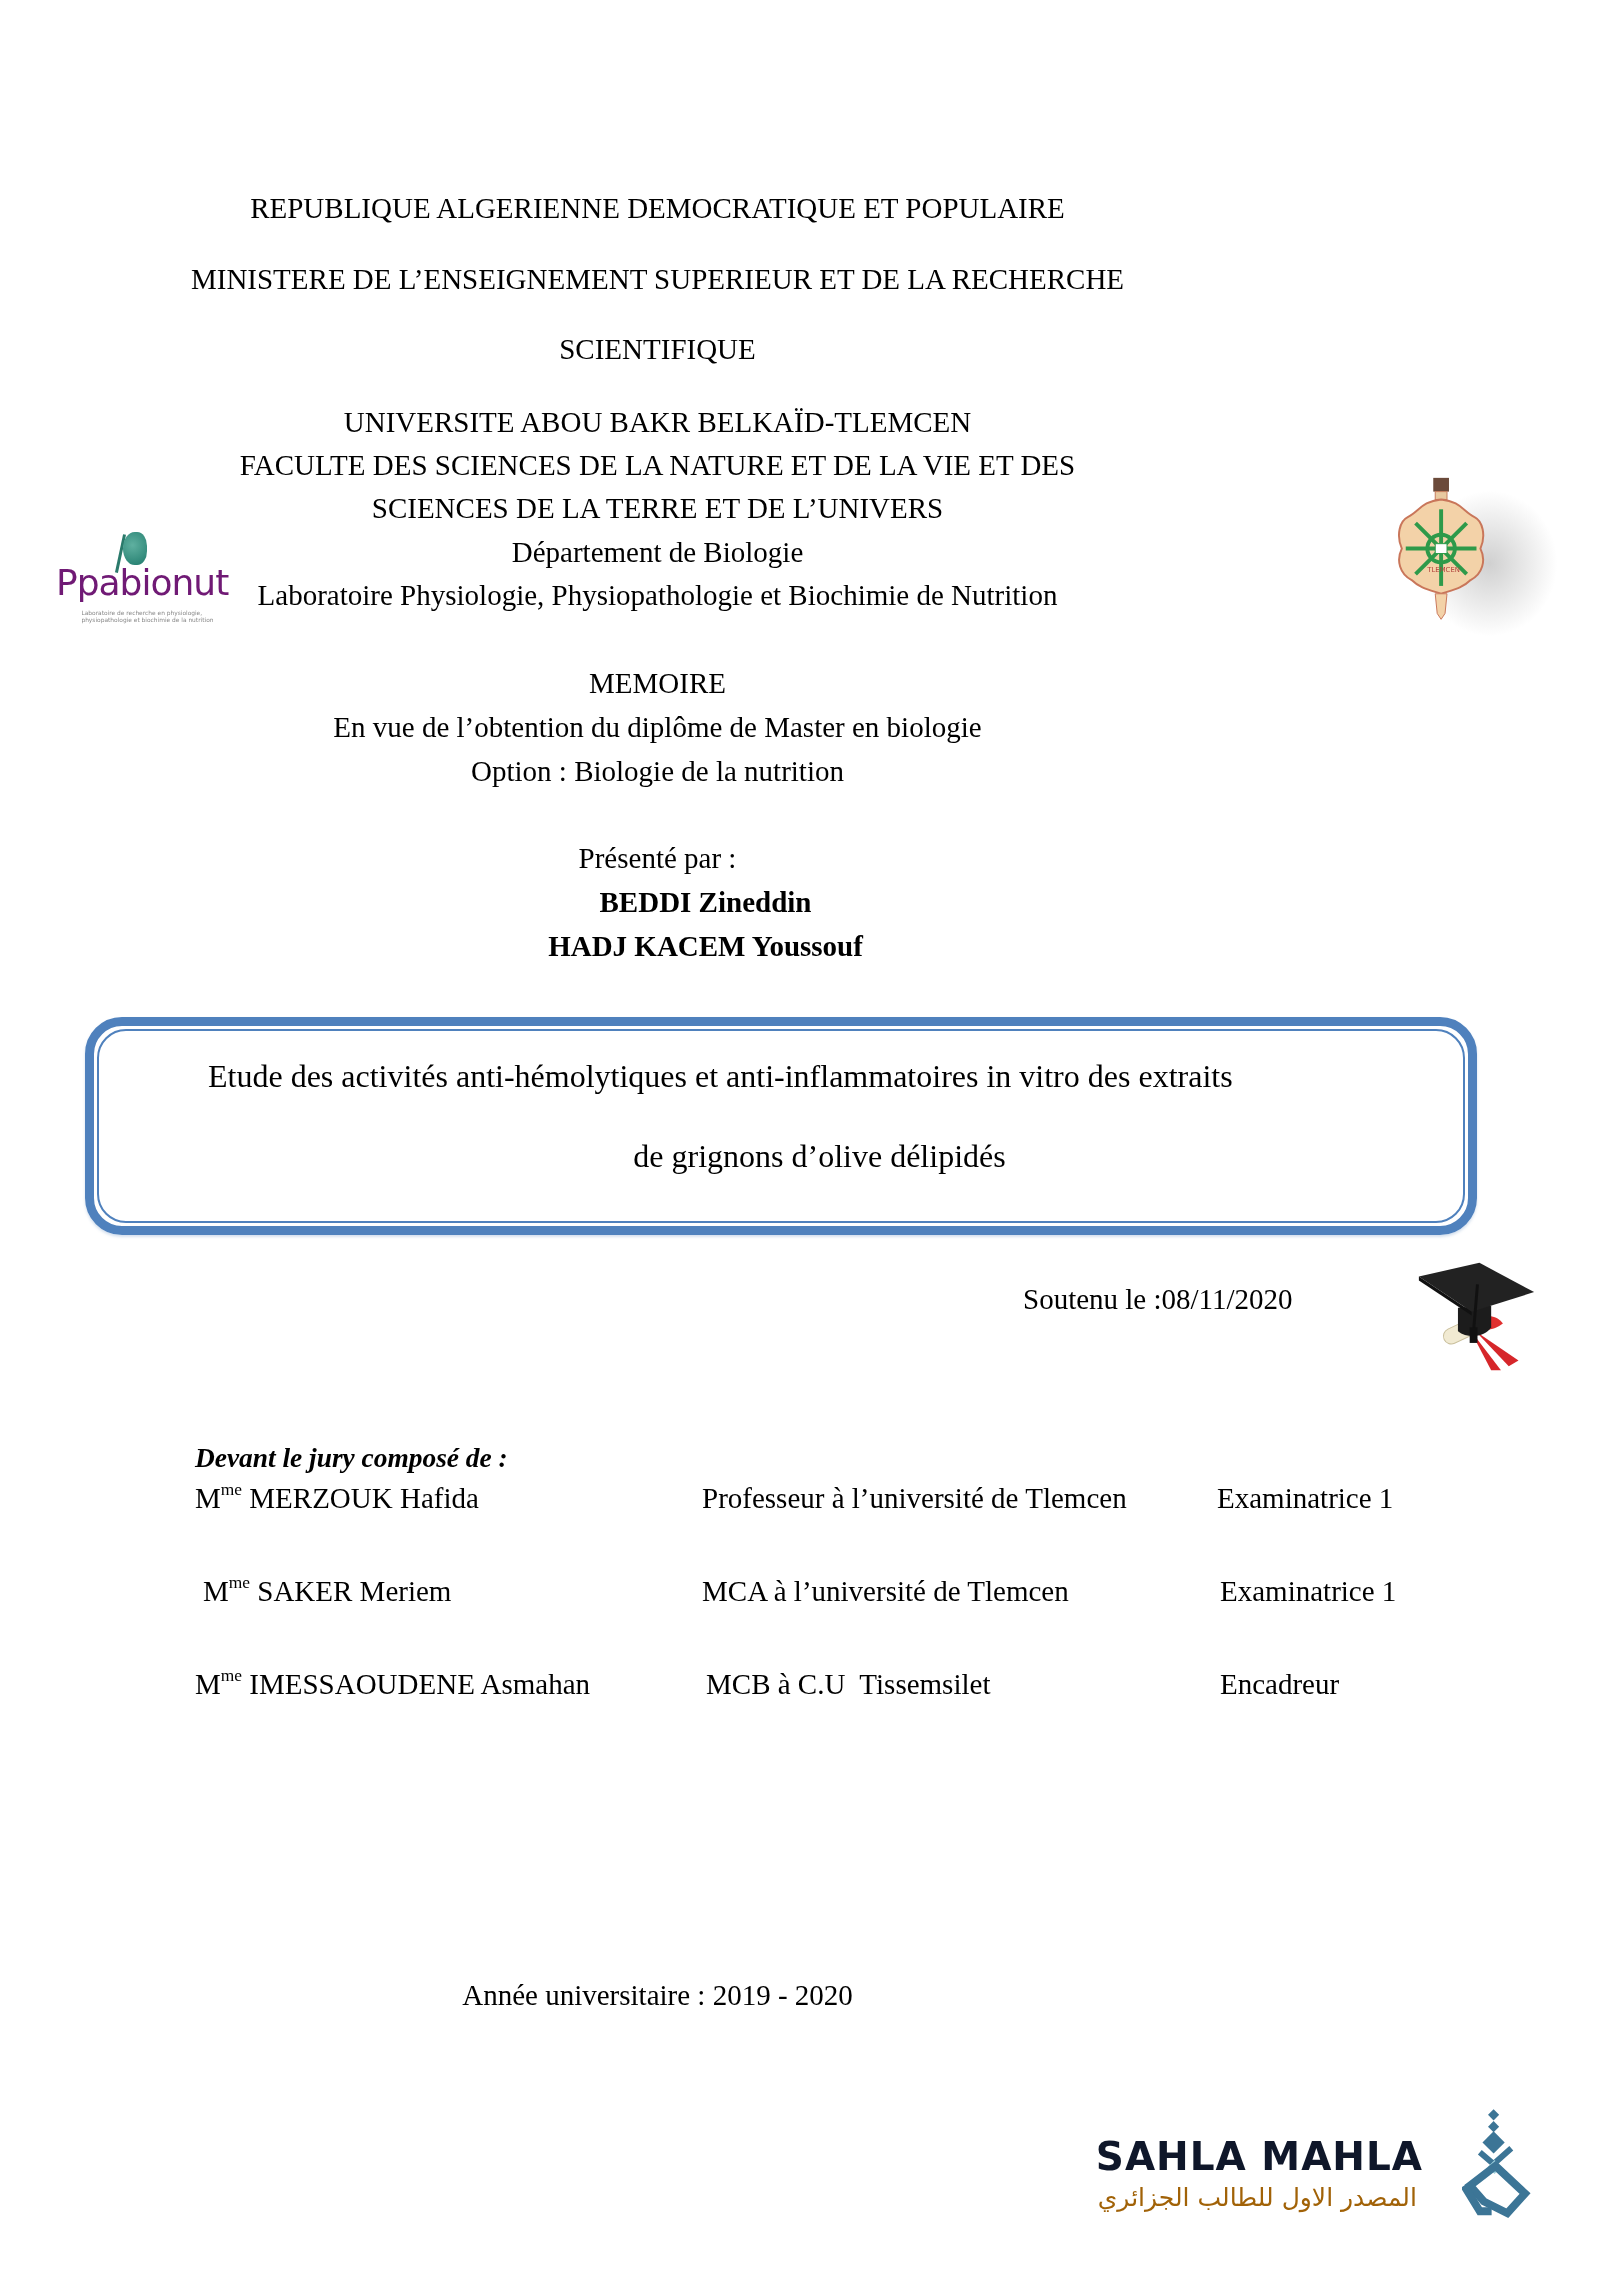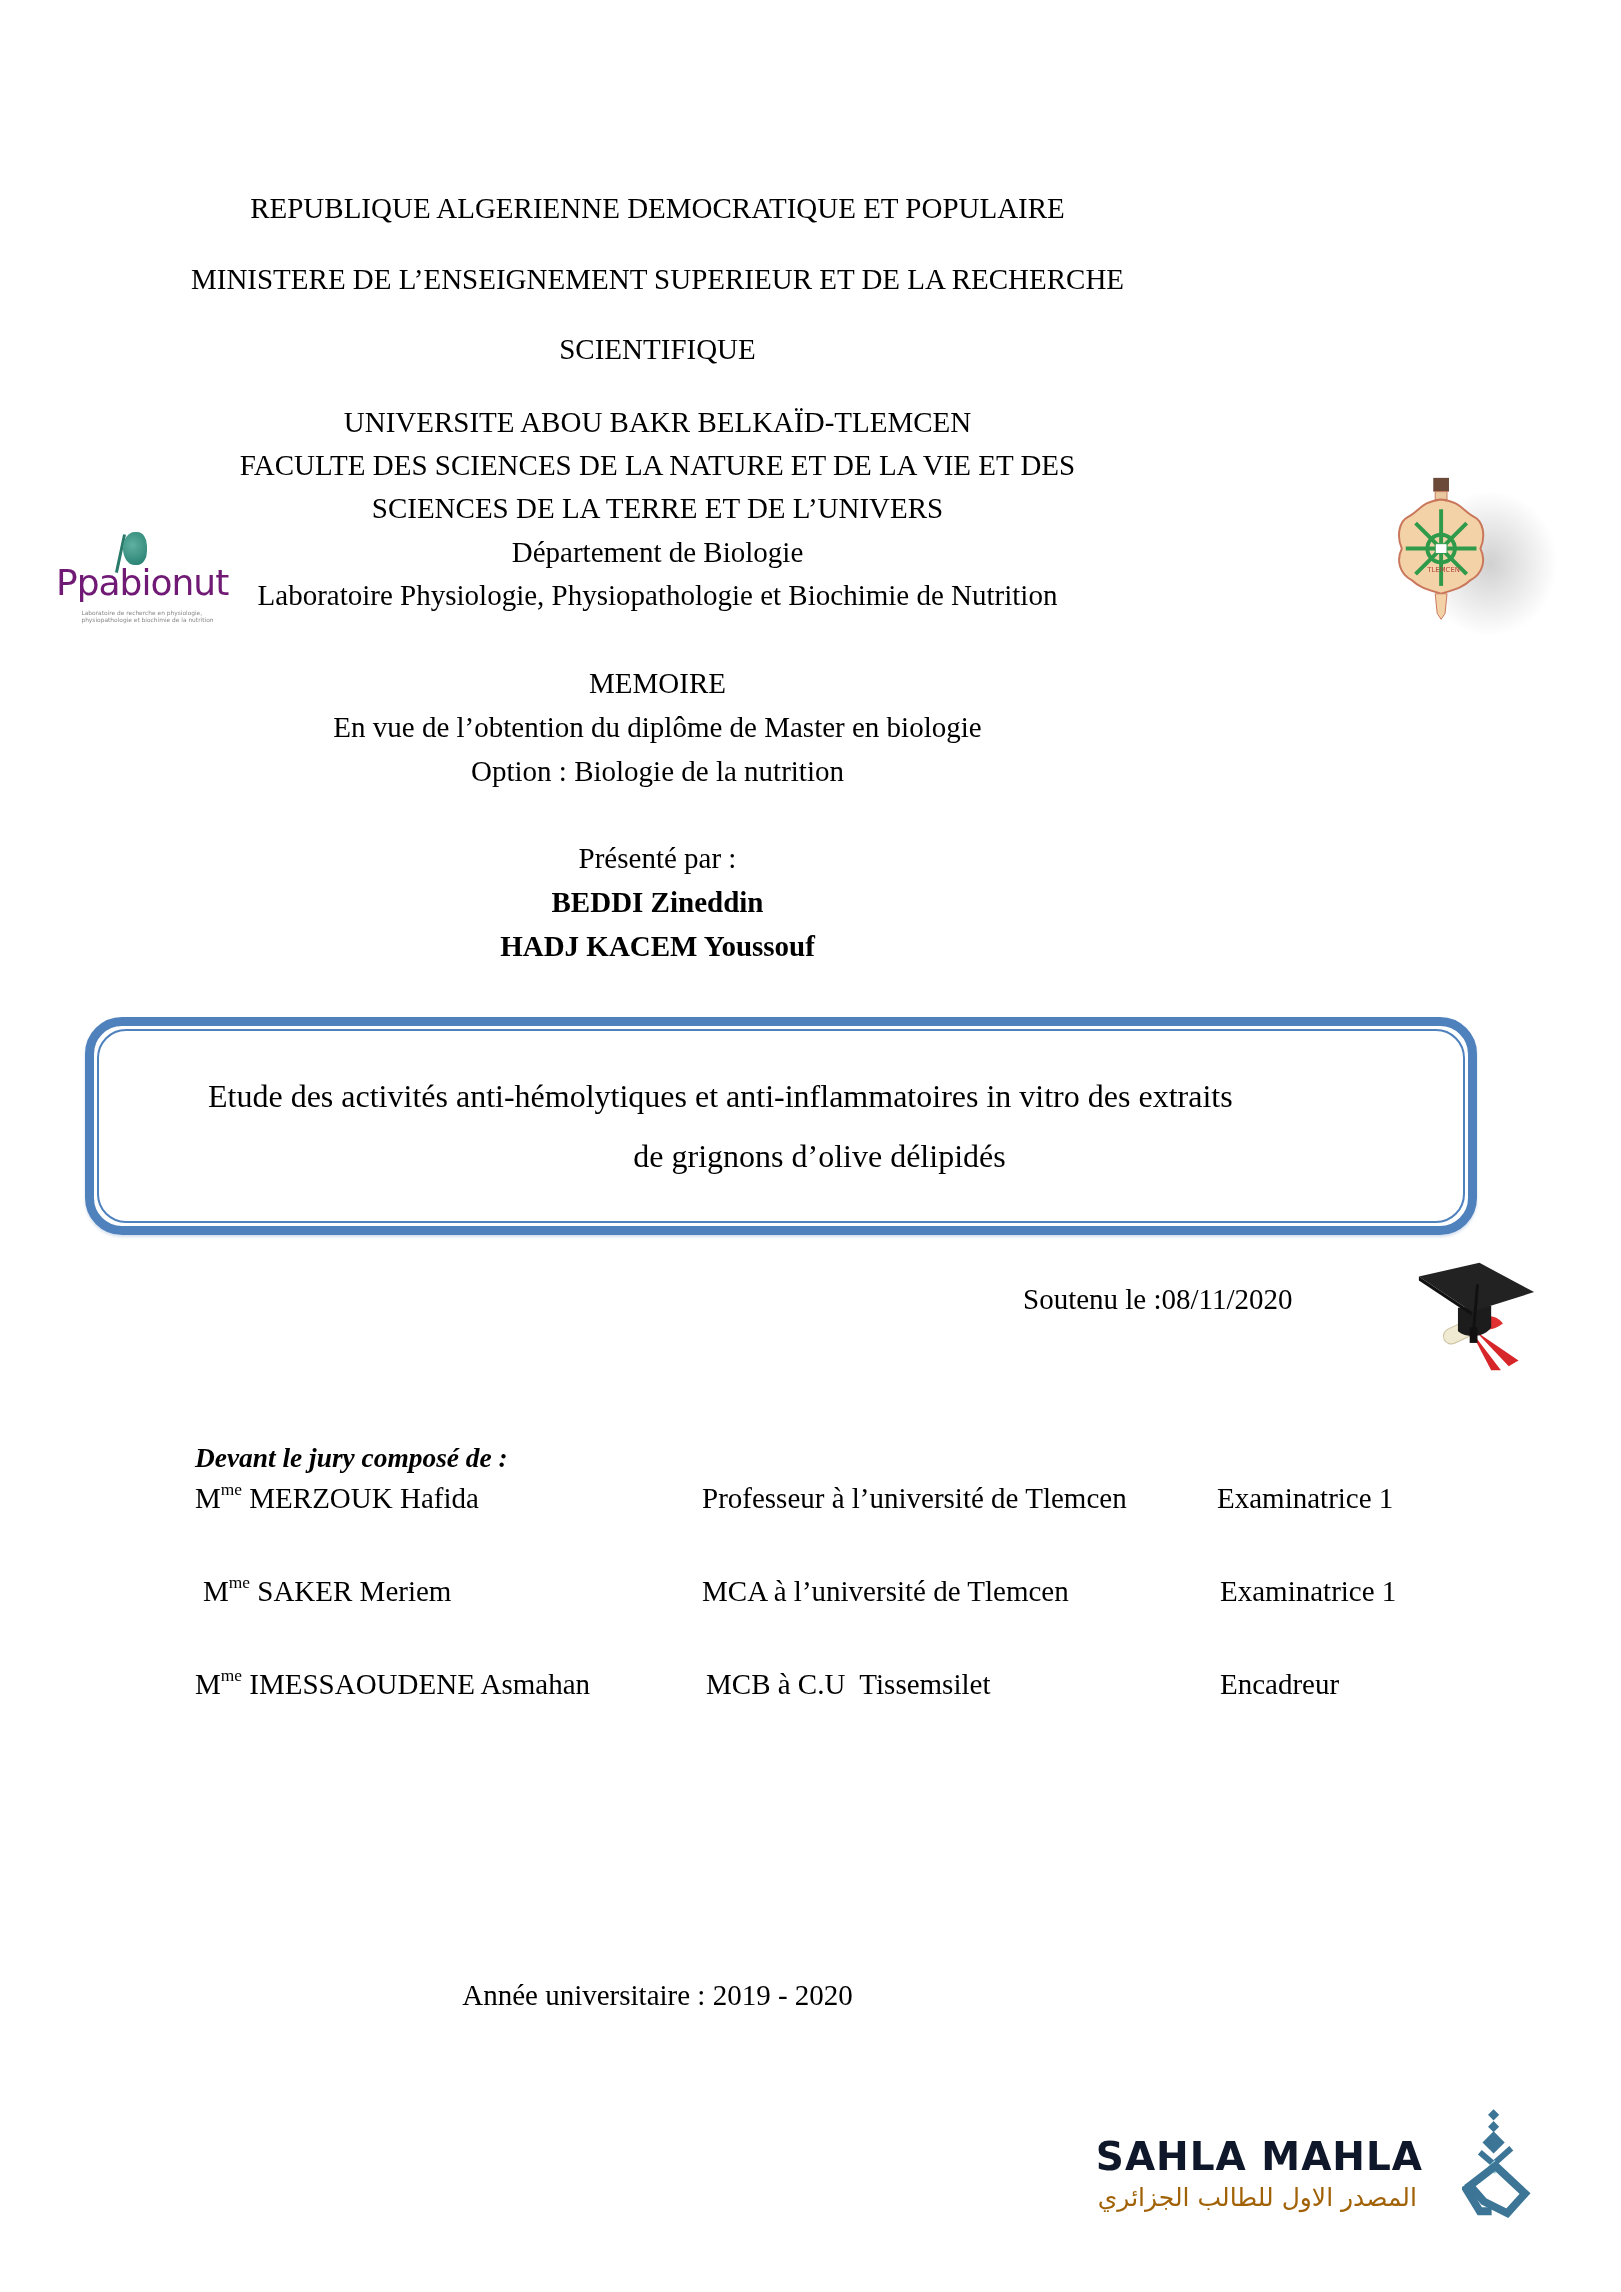--- a/index.html
+++ b/index.html
@@ -1,26 +1,26 @@
 <!DOCTYPE html>
 <html><head>
 <meta charset="utf-8">
 <style>
   html, body { margin:0; padding:0; background:#ffffff; }
   body { width:1621px; height:2293px; position:relative; overflow:hidden;
          font-family:"Liberation Serif", "DejaVu Serif", serif; color:#000; }
   .line { position:absolute; left:0; width:1315px; text-align:center; white-space:nowrap; }
   .fs30 { font-size:29px; }
-  .bold { font-weight:bold; }
+  .bold { font-weight:bold;margin-left:48px; }
   .title-box { position:absolute; left:85px; top:1017px; width:1392px; height:218px;
                box-sizing:border-box; border:9.8px solid #4f81bd; border-radius:37px;
                box-shadow: 0 2px 2.9px rgba(79,129,189,0.25); }
   .title-box-inner { position:absolute; left:2.9px; top:2.9px; right:2.9px; bottom:2.9px;
                border:2px solid #4f81bd; border-radius:29px; }
-  .title-l1 { position:absolute; left:208px; top:1058px; font-size:32px; white-space:nowrap;margin-top:20px; }
+  .title-l1 { position:absolute; left:208px; top:1058px; font-size:32px; white-space:nowrap; }
   .title-l2 { position:absolute; left:0; width:1621px; text-align:center; top:1138px; font-size:32px; white-space:nowrap; padding-left:18px; box-sizing:border-box;}
   .abs { position:absolute; white-space:nowrap; }
   sup { font-size:0.6em; vertical-align:0.75em; line-height:0; }
   .logo-ppab { position:absolute; left:54px; top:505px; width:147px; height:137px; }
   .logo-ppab .leaf { position:absolute; left:69px; top:27.4px; width:23.5px; height:33px;
        background:radial-gradient(circle at 40% 40%, #5fb0a0, #1f7a6b); border-radius:60% 50% 50% 60%; }
   .logo-ppab .stem { position:absolute; left:65px; top:29px; width:2.9px; height:39px; background:#2a7a6b; transform:rotate(12deg); }
   .logo-ppab .word { position:absolute; left:2px; top:57px; font-family:"DejaVu Sans", sans-serif; font-size:36px; color:#701a75; letter-spacing:-1px; }
   .logo-ppab .sub { position:absolute; left:27.4px; top:105px; font-family:"DejaVu Sans", sans-serif; font-size:5.9px; color:#888; line-height:6.9px; white-space:nowrap; }
   .emblem { position:absolute; left:1392px; top:470px; width:167px; height:167px; }

